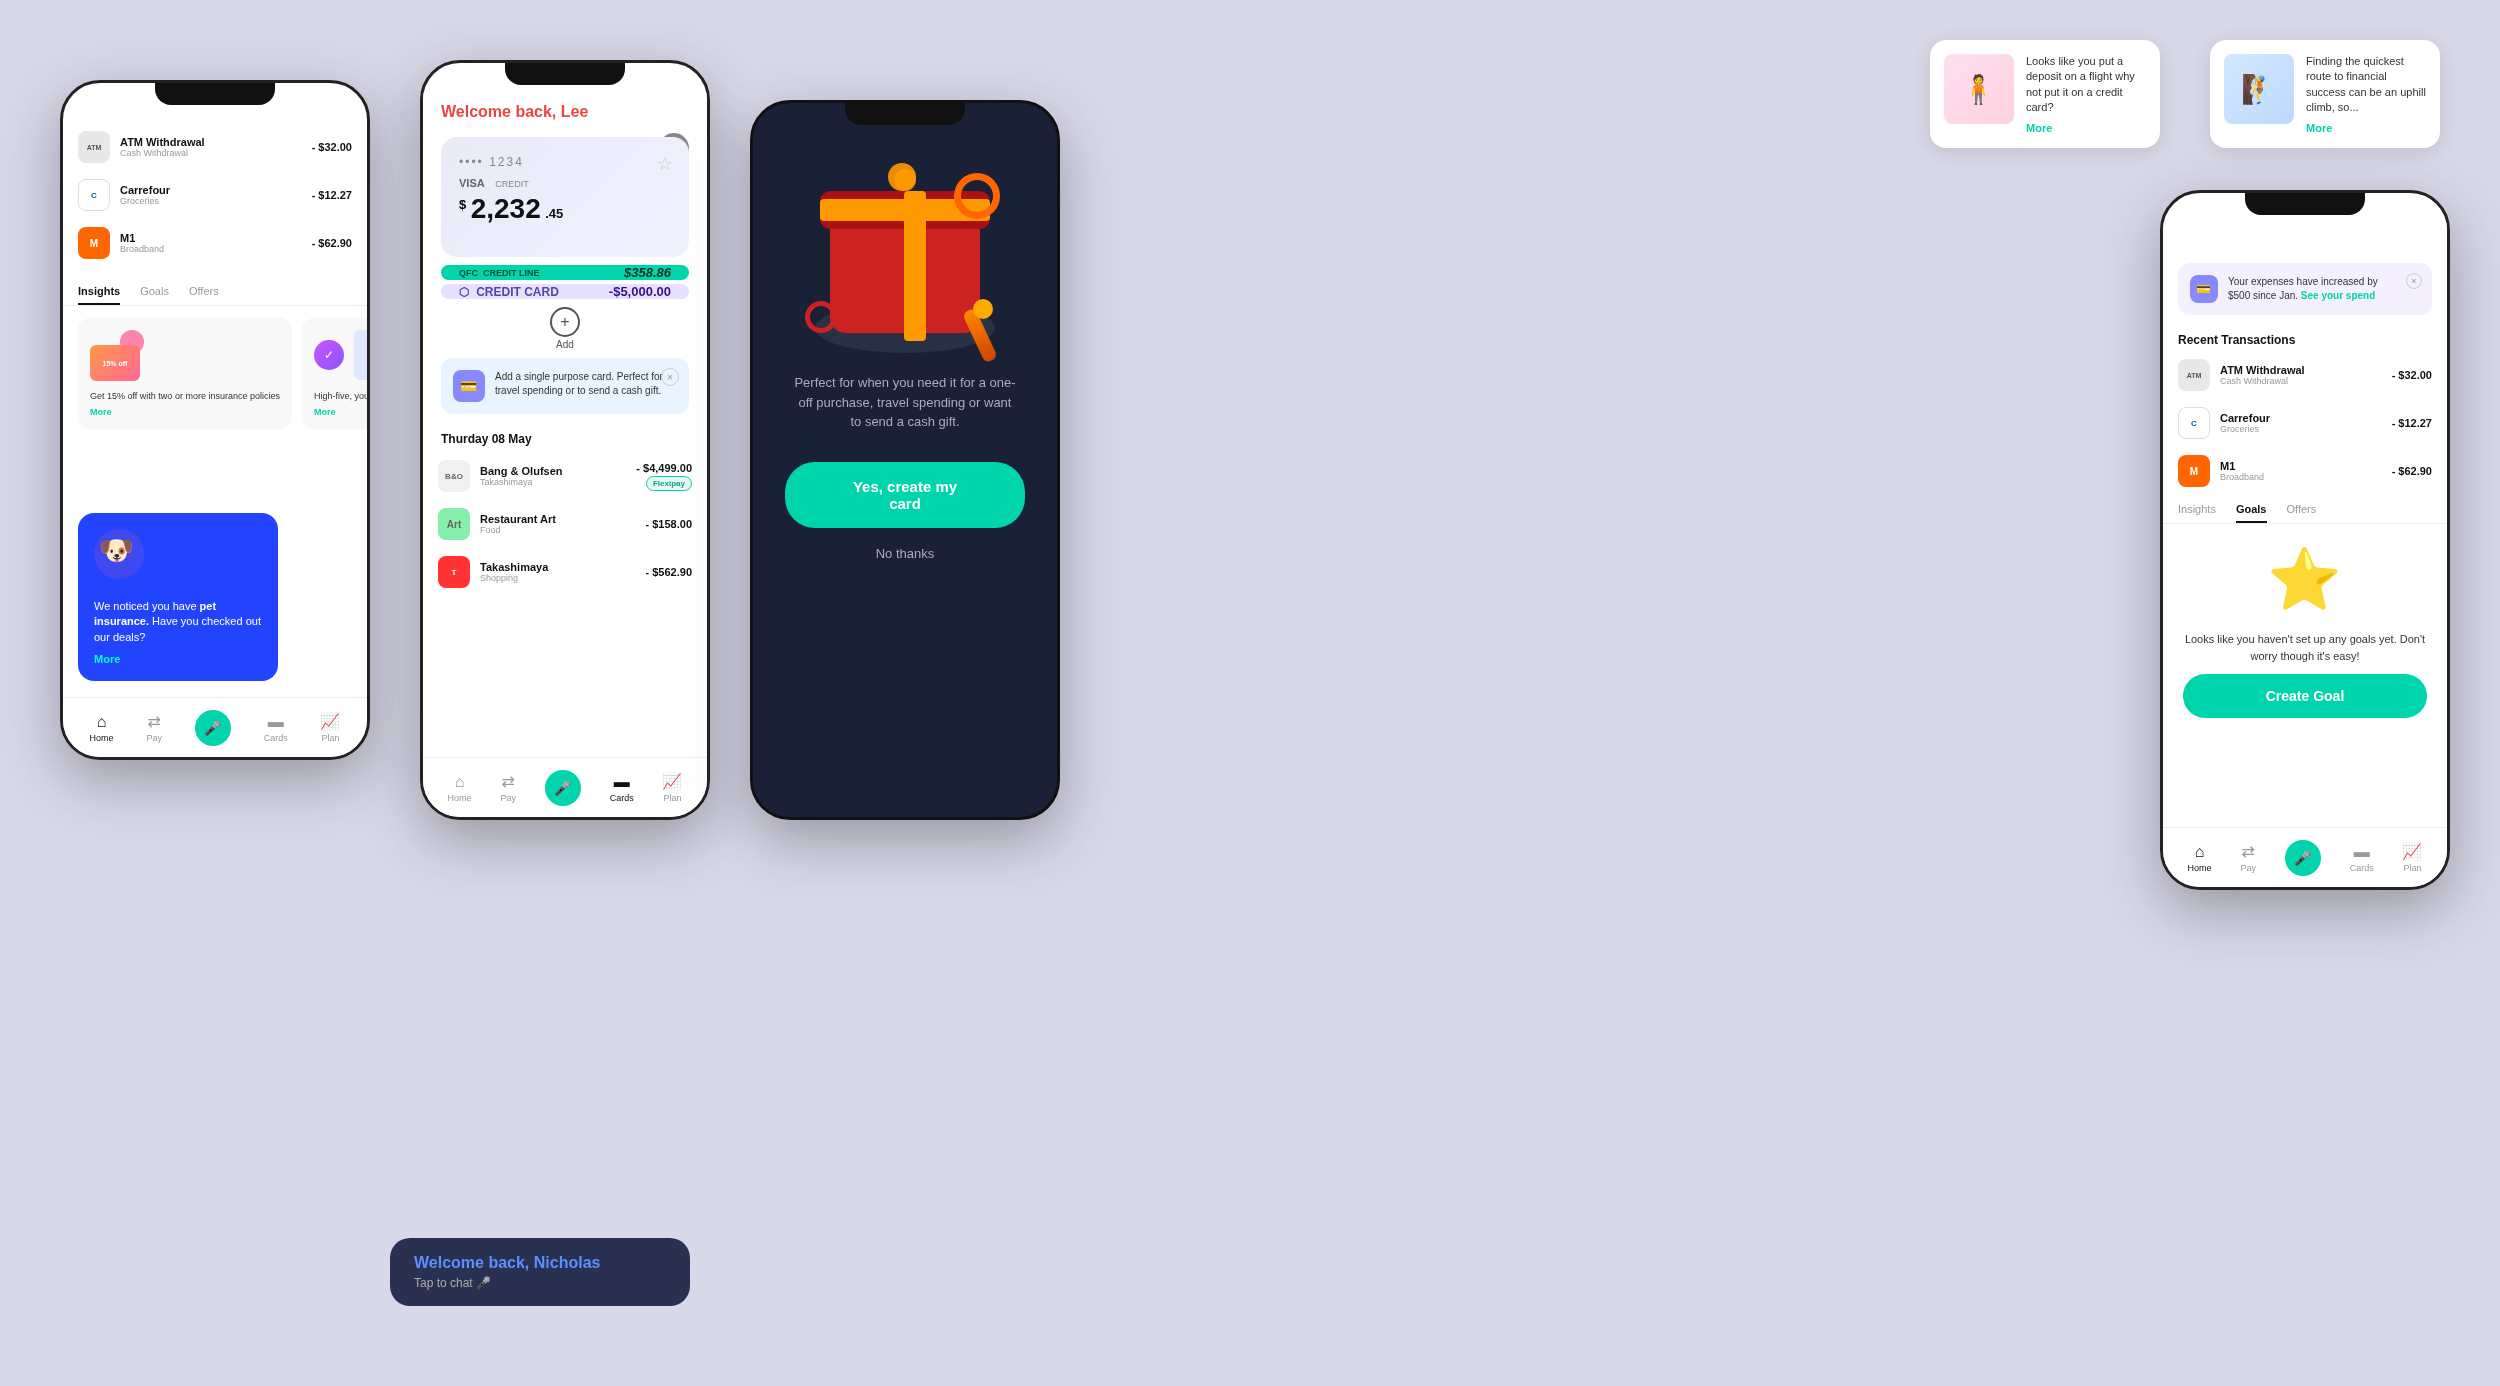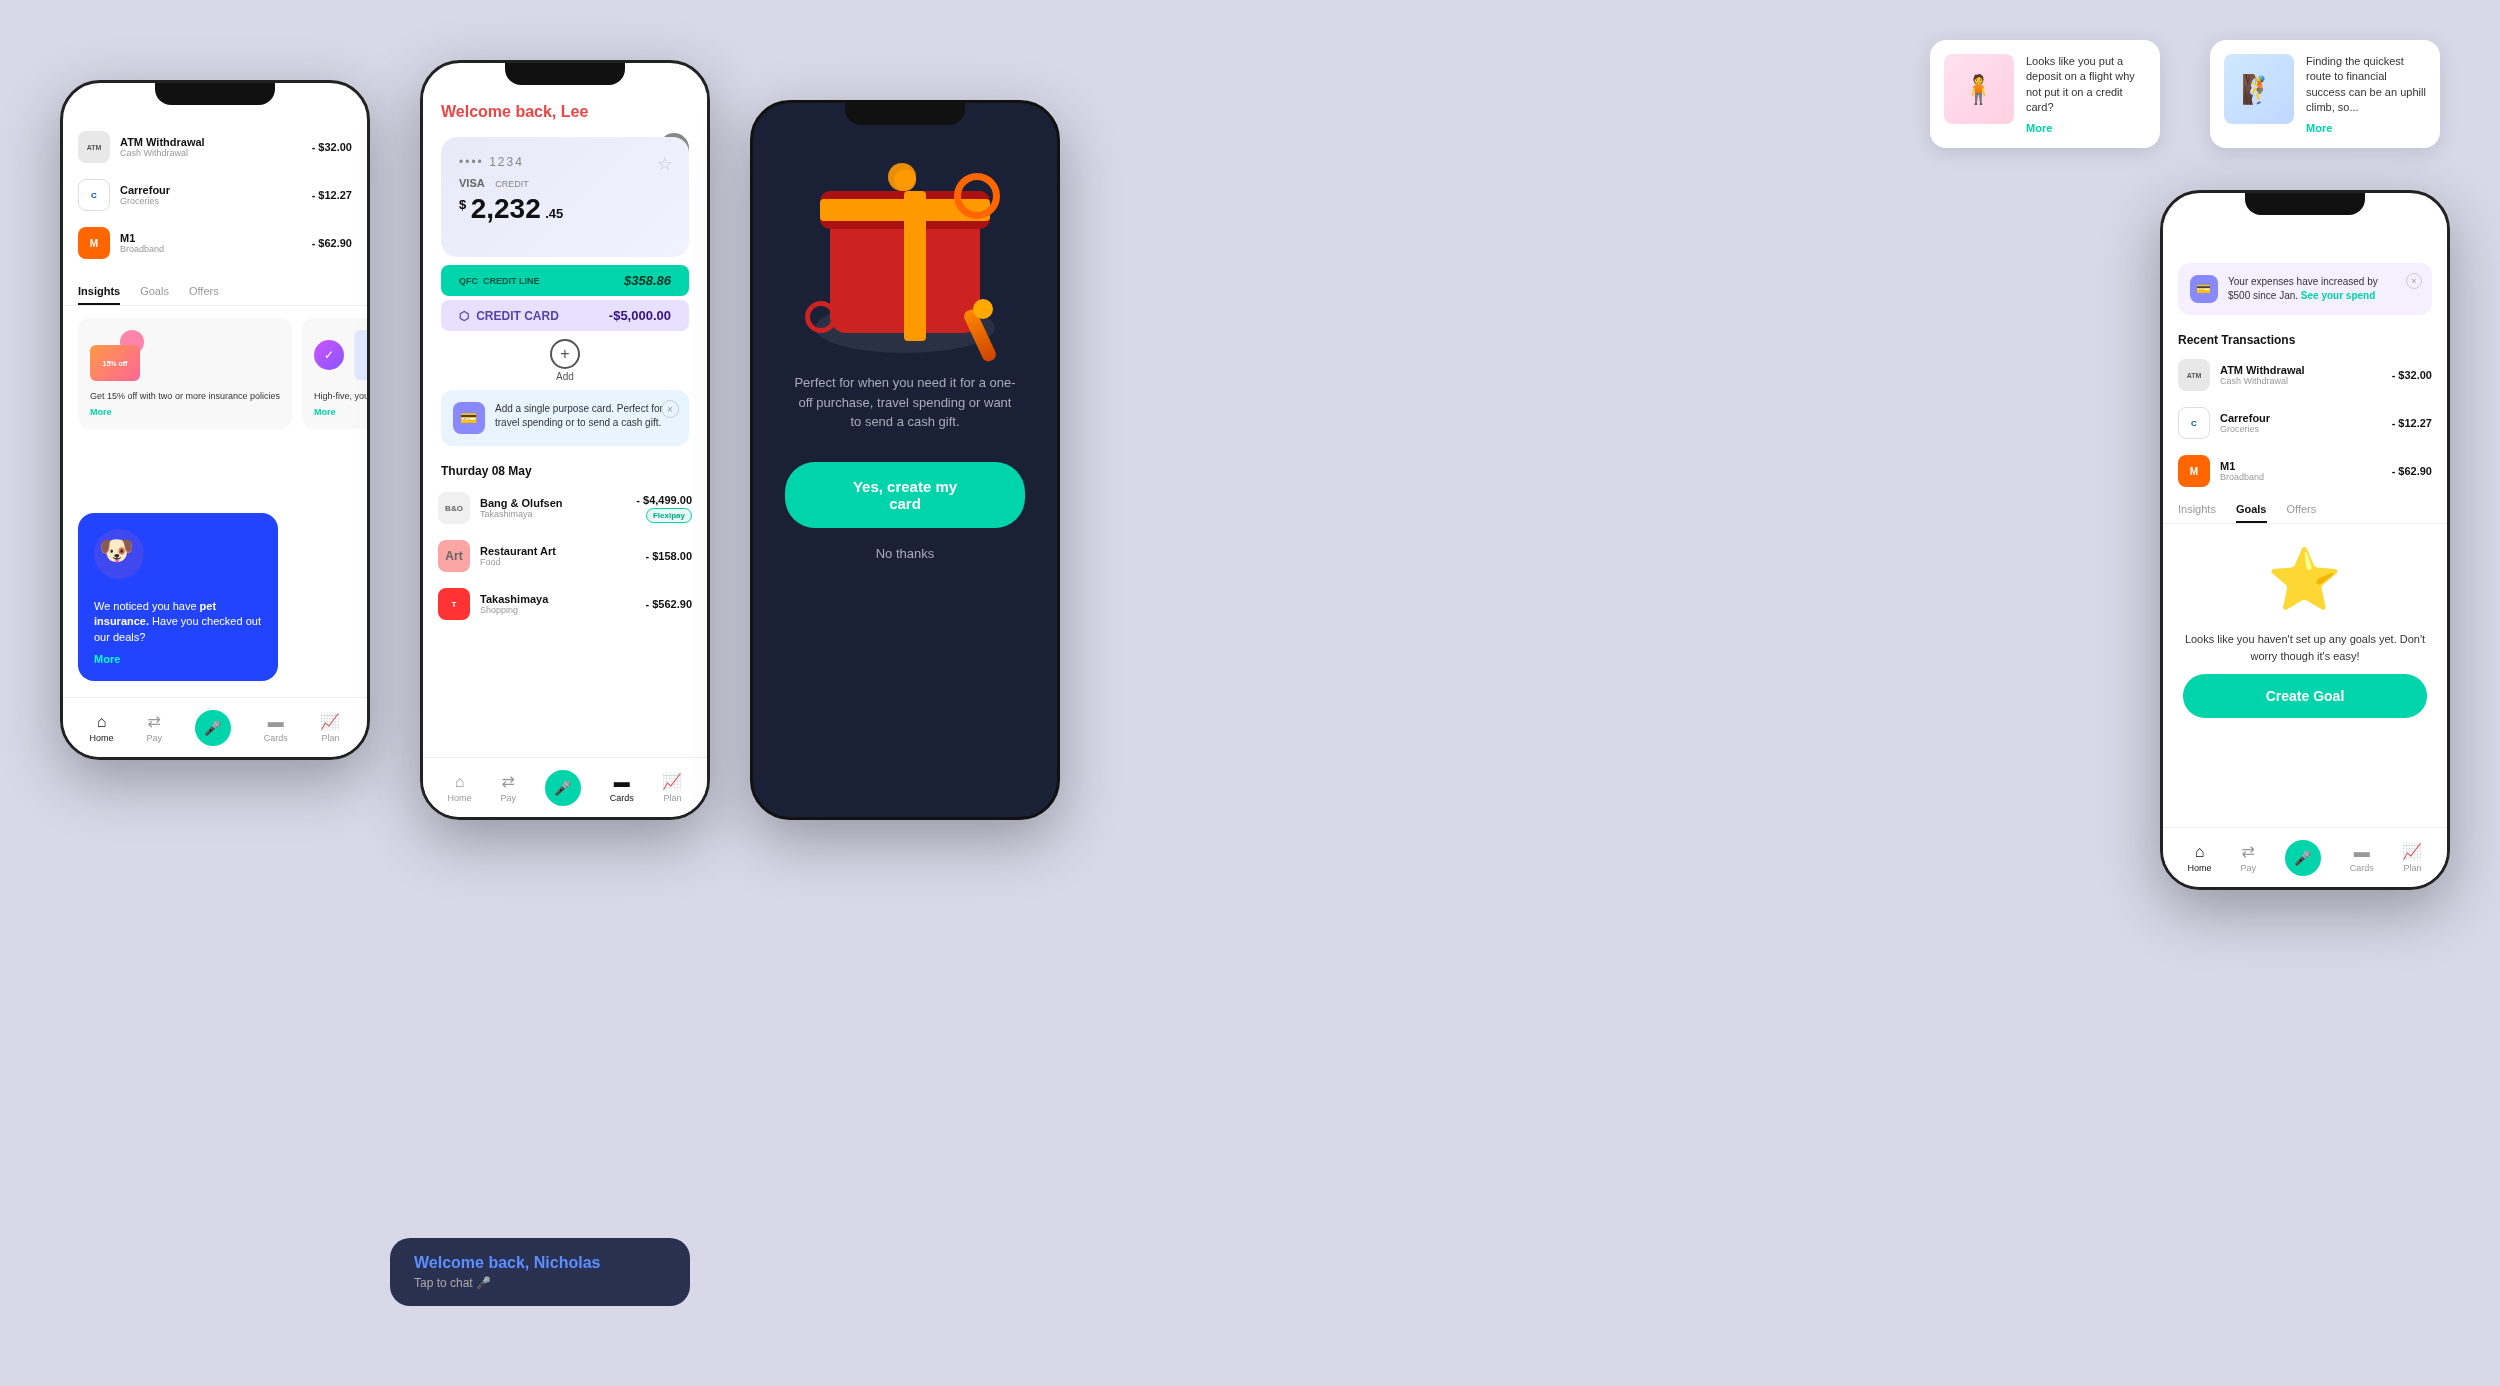--- a/index.html
+++ b/index.html
@@ -212,21 +212,21 @@
       top: 16px;
       font-size: 18px;
       color: #ccc;
     }
 
     
     .account-row {
       display: flex;
       align-items: center;
       justify-content: space-between;
-      padding: 8px 18px;
+      padding: 0 18px;
       border-radius: 8px;
       margin: 4px 18px;
     }
     .account-row.credit { background: #00d4aa; }
     .account-row.credit-card { background: #e8e0ff; }
 
     
     .add-btn-circle {
       width: 30px;
       height: 30px;
@@ -638,21 +638,21 @@
           <div class="trans-name">Bang &amp; Olufsen</div>
           <div class="trans-sub">Takashimaya</div>
         </div>
         <div style="display:flex; flex-direction:column; align-items:flex-end; gap:2px;">
           <div class="trans-amount">- $4,499.00</div>
           <span class="flexipay-badge">Flexipay</span>
         </div>
       </div>
 
       <div class="transaction-item">
-        <div class="trans-icon" style="background:#fca5a5; font-size:12px; color:#666;text-align:center;">Art</div>
+        <div class="trans-icon" style="background:#86efac; font-size:10px; color:#666;text-align:center;">Art</div>
         <div class="trans-details">
           <div class="trans-name">Restaurant Art</div>
           <div class="trans-sub">Food</div>
         </div>
         <div class="trans-amount">- $158.00</div>
       </div>
 
       <div class="transaction-item">
         <div class="trans-icon" style="background:#ff3333; color:#fff; font-size:8px;">T</div>
         <div class="trans-details">

